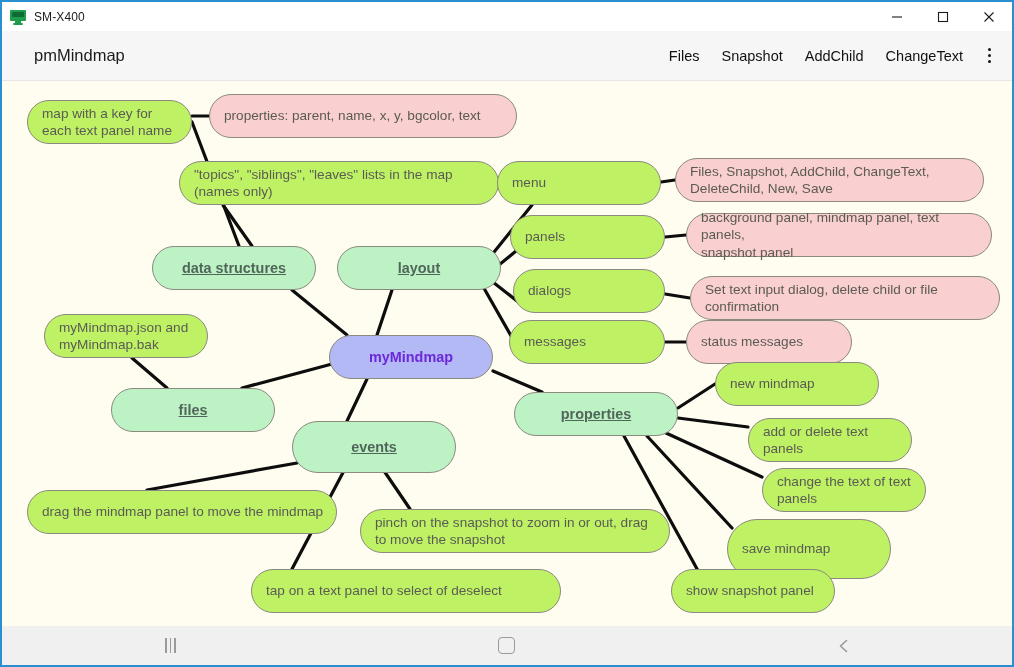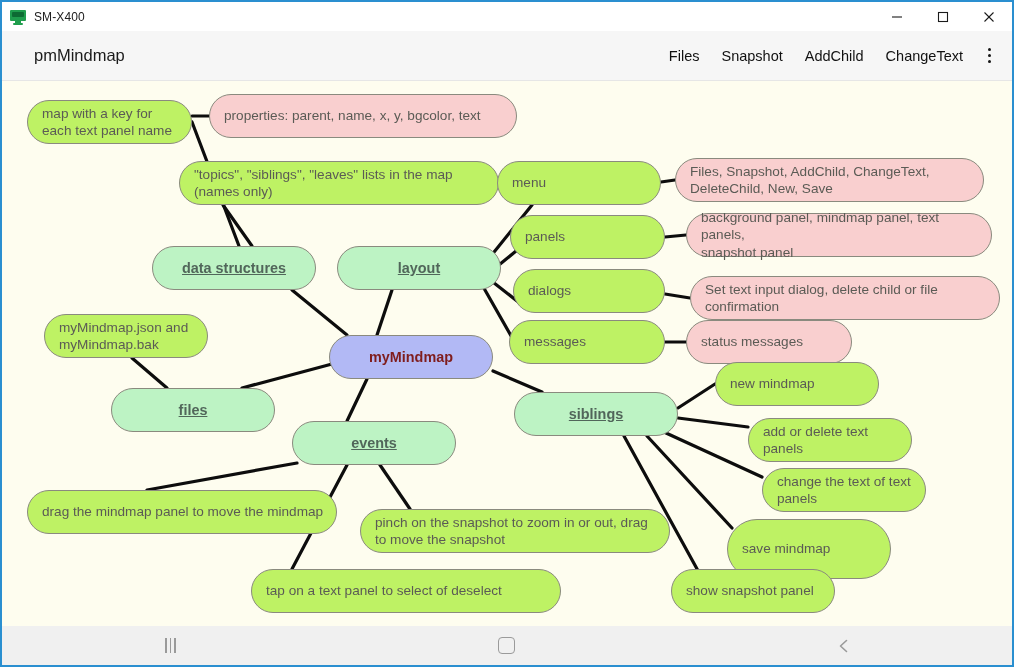--- a/index.html
+++ b/index.html
@@ -190,21 +190,21 @@
     font-weight: bold;
     color: #51665a;
     justify-content: center;
     text-align: center;
     font-size: 14.4px;
     text-decoration: underline;
   }
   .node.blue {
     background: #b2b9f5;
     font-weight: bold;
-    color: #7f1d1d;
+    color: #6d28d9;
     justify-content: center;
     text-align: center;
     font-size: 14.4px;
   }
   .node .label { display: block; }
   .node.orange .label, .node.pink .label { padding-left: 14px; padding-right: 12px; }
 
   
   #navbar {
     position: absolute;
@@ -334,23 +334,23 @@
       <div class="node orange" style="left: 511px; top: 188px; width: 152px; height: 44px;"><span class="label">dialogs</span></div>
       <div class="node pink" style="left: 688px; top: 195px; width: 310px; height: 44px;"><span class="label">Set text input dialog, delete child or file
 confirmation</span></div>
       <div class="node orange" style="left: 507px; top: 239px; width: 156px; height: 44px;"><span class="label">messages</span></div>
       <div class="node pink" style="left: 684px; top: 239px; width: 166px; height: 44px;"><span class="label">status messages</span></div>
       <div class="node green" style="left: 150px; top: 165px; width: 164px; height: 44px;"><span class="label">data structures</span></div>
       <div class="node green" style="left: 335px; top: 165px; width: 164px; height: 44px;"><span class="label">layout</span></div>
       <div class="node orange" style="left: 42px; top: 233px; width: 164px; height: 44px;"><span class="label">myMindmap.json and
 myMindmap.bak</span></div>
       <div class="node blue" style="left: 327px; top: 254px; width: 164px; height: 44px;"><span class="label">myMindmap</span></div>
-      <div class="node green" style="left: 512px; top: 311px; width: 164px; height: 44px;"><span class="label">siblings</span></div>
+      <div class="node green" style="left: 512px; top: 311px; width: 164px; height: 44px;"><span class="label">properties</span></div>
       <div class="node green" style="left: 109px; top: 307px; width: 164px; height: 44px;"><span class="label">files</span></div>
-      <div class="node green" style="left: 290px; top: 340px; width: 164px; height: 44px;"><span class="label">events</span></div>
+      <div class="node green" style="left: 290px; top: 340px; width: 164px; height: 52px;"><span class="label">events</span></div>
       <div class="node orange" style="left: 713px; top: 281px; width: 164px; height: 44px;"><span class="label">new mindmap</span></div>
       <div class="node orange" style="left: 746px; top: 337px; width: 164px; height: 44px;"><span class="label">add or delete text
 panels</span></div>
       <div class="node orange" style="left: 760px; top: 387px; width: 164px; height: 44px;"><span class="label">change the text of text
 panels</span></div>
       <div class="node orange" style="left: 725px; top: 438px; width: 164px; height: 60px;"><span class="label">save mindmap</span></div>
       <div class="node orange" style="left: 669px; top: 488px; width: 164px; height: 44px;"><span class="label">show snapshot panel</span></div>
       <div class="node orange" style="left: 25px; top: 409px; width: 310px; height: 44px;"><span class="label">drag the mindmap panel to move the mindmap</span></div>
       <div class="node orange" style="left: 358px; top: 428px; width: 310px; height: 44px;"><span class="label">pinch on the snapshot to zoom in or out, drag
 to move the snapshot</span></div>

